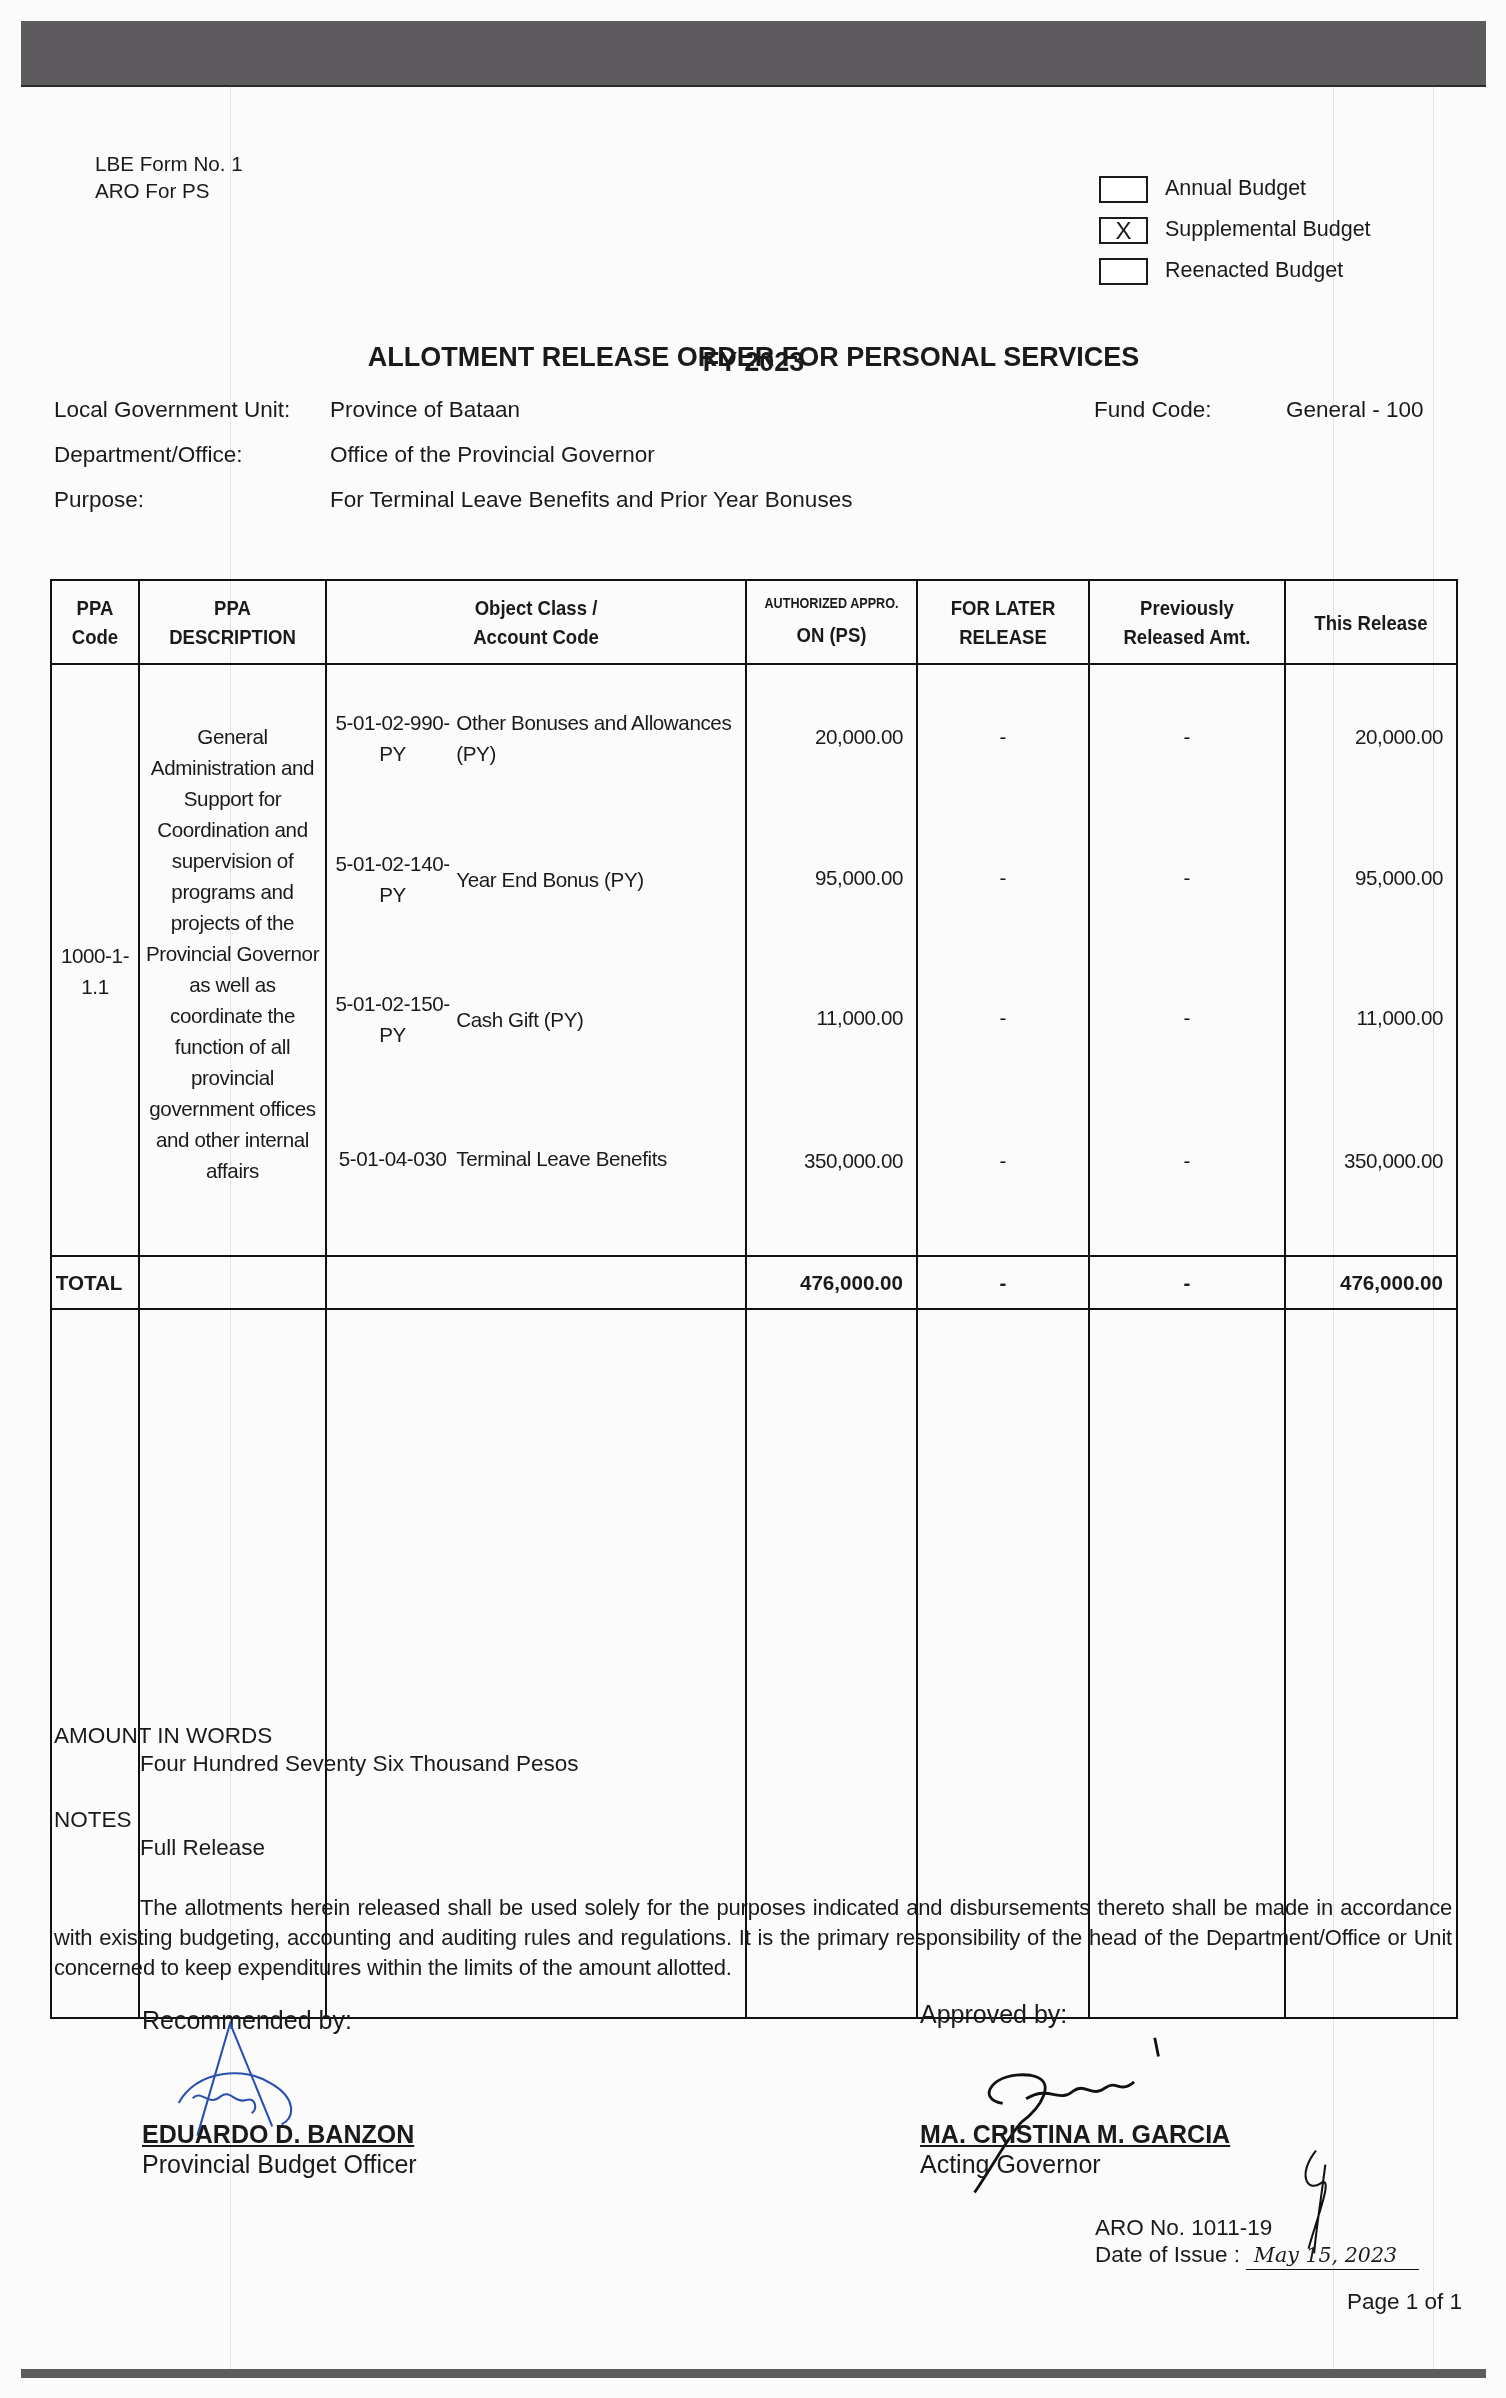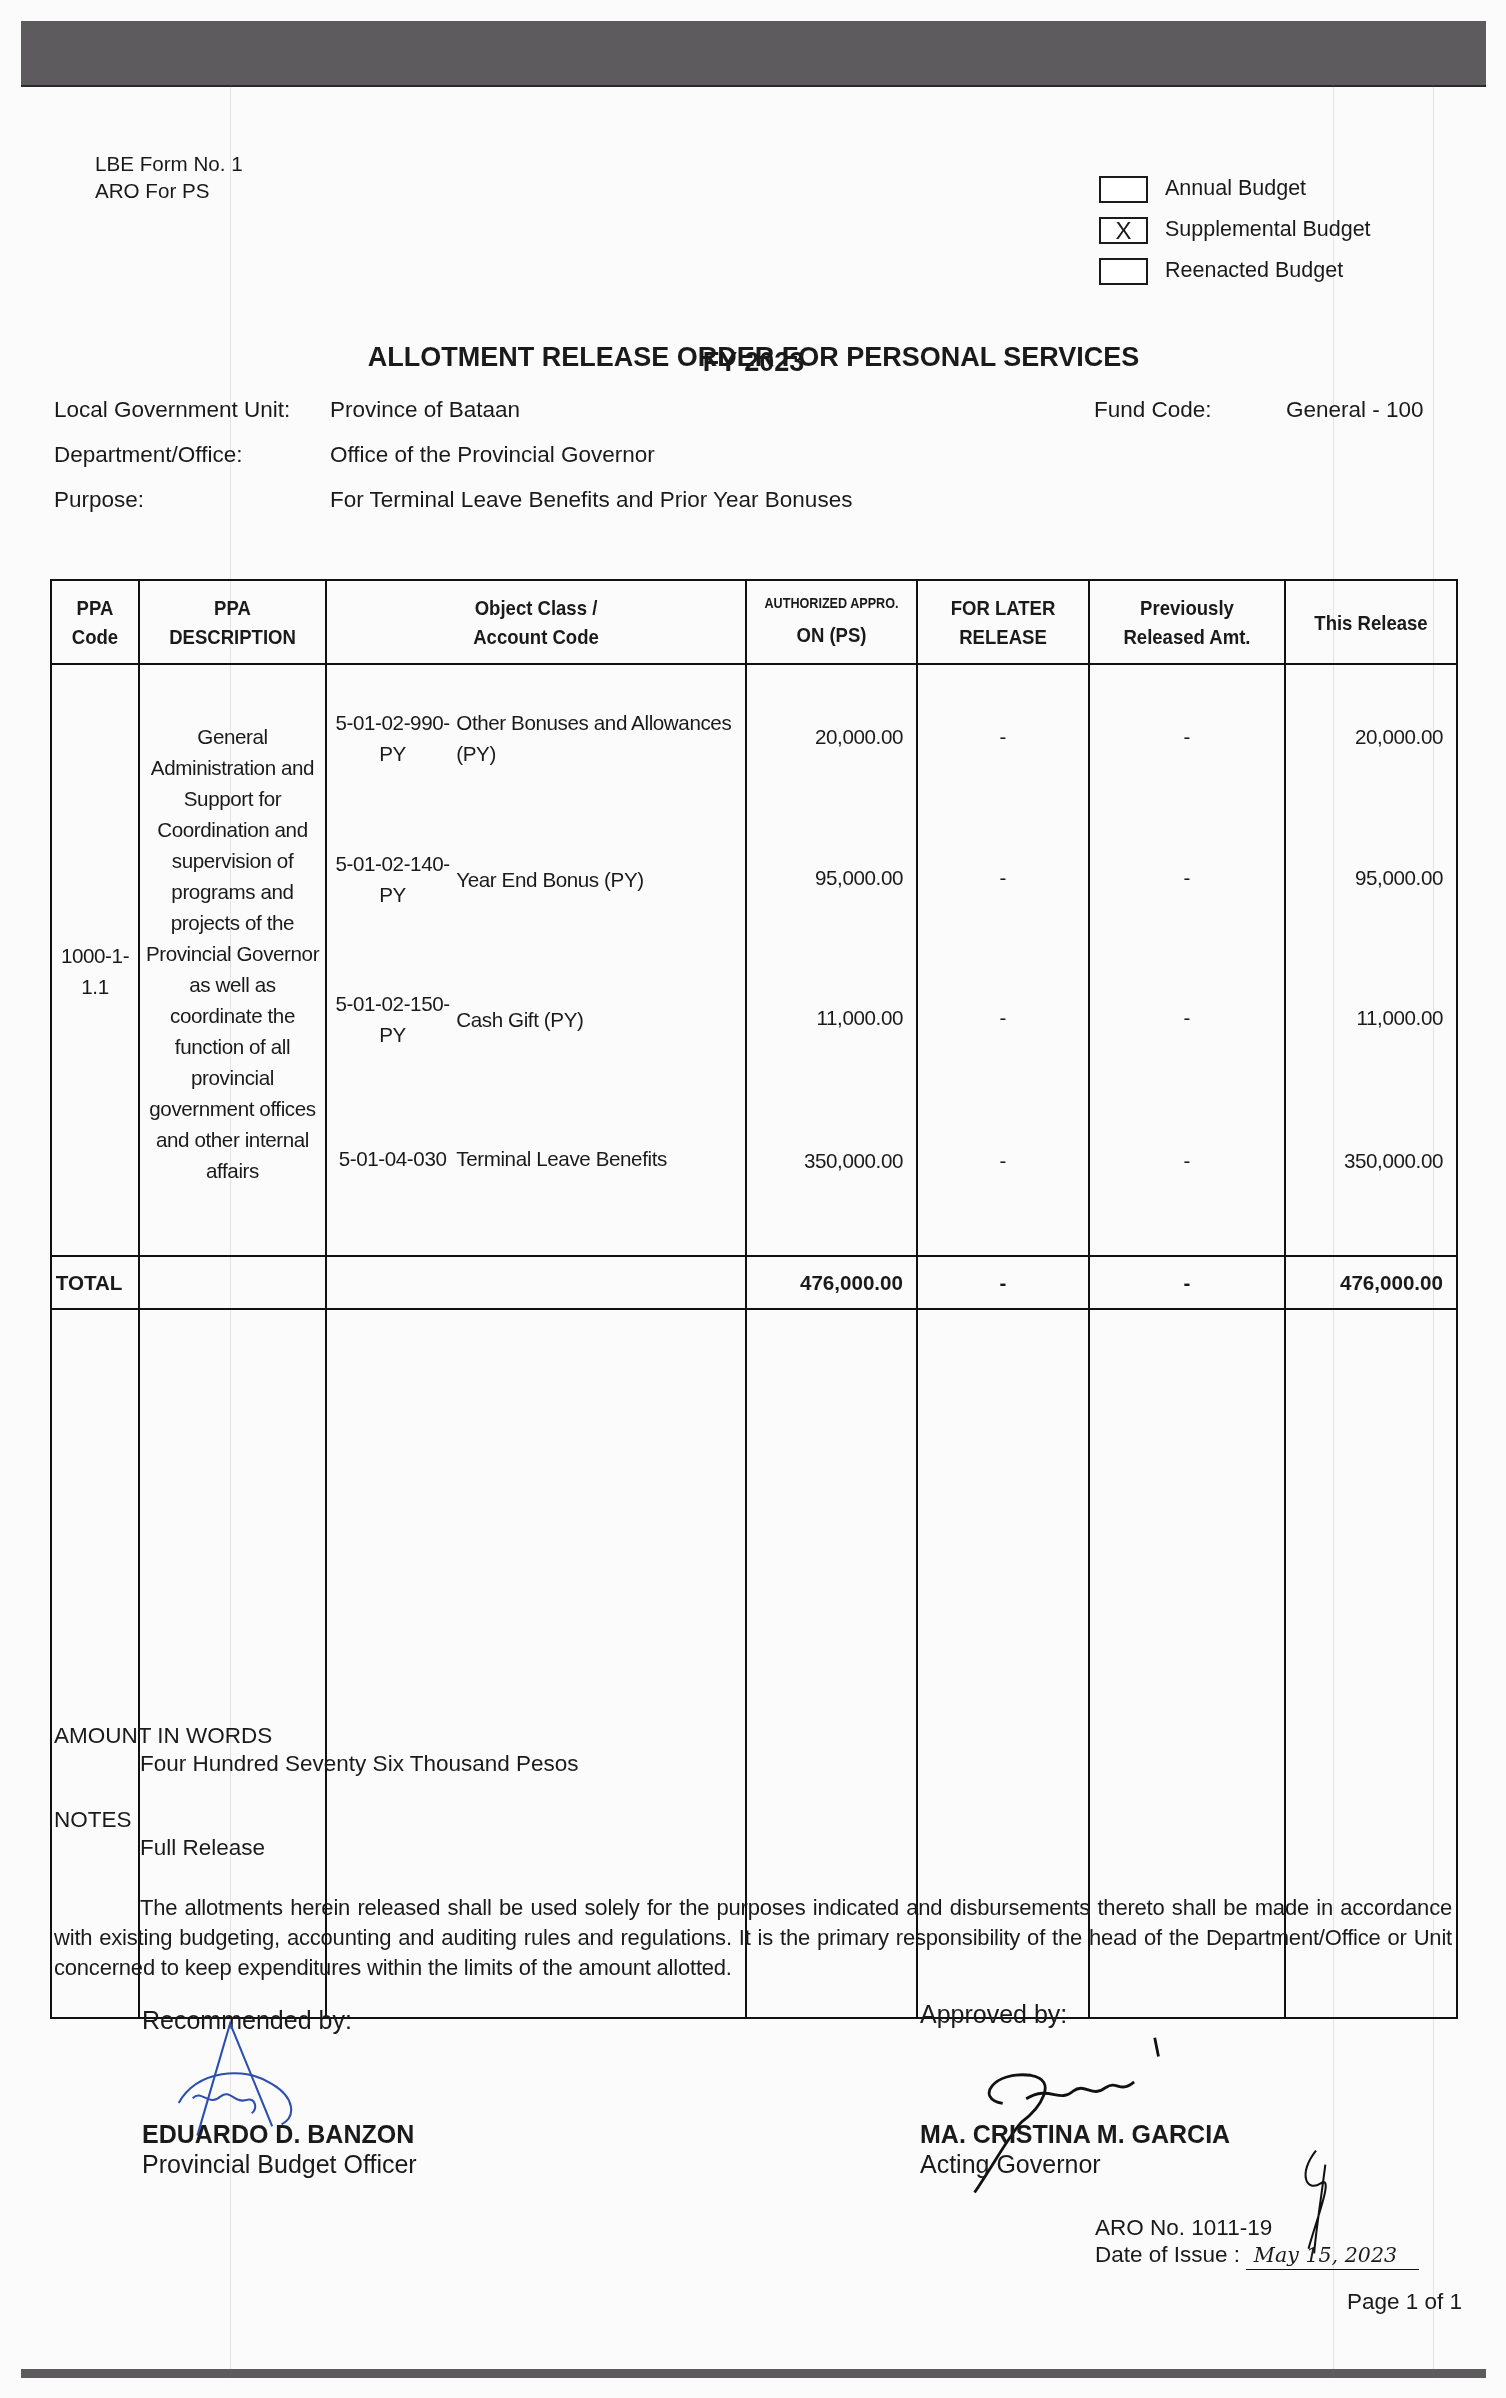--- a/index.html
+++ b/index.html
@@ -61,21 +61,21 @@
   .total-label { text-align: left; padding-left: 3.7px !important; }
   .total-num { text-align: right; padding-right: 13px !important; }
   .total-dash { text-align: center; }
 
   .words { left: 54px; top: 1722px; font-size: 22.5px; line-height: 28px; }
   .indent { padding-left: 86px; }
   .notes { left: 54px; top: 1806px; font-size: 22.5px; line-height: 28px; }
   .para { left: 54px; top: 1893px; width: 1398px; font-size: 22px; line-height: 30px; text-align: justify; text-indent: 86px; letter-spacing: -0.2px; }
 
   .sig-block { font-size: 25px; line-height: 30px; }
-  .sig-name { font-weight: bold; }
+  .sig-name { font-weight: bold; text-decoration: underline; }
   .rec { left: 142px; top: 2005px; }
   .rec-name { left: 142px; top: 2119px; }
   .app { left: 920px; top: 1999px; }
   .app-name { left: 920px; top: 2119px; }
 
   .aro-info { left: 1095px; top: 2214px; font-size: 22.5px; line-height: 27px; }
   .date-line { display: inline-block; min-width: 165px; border-bottom: 1.9px solid #111; font-family: "DejaVu Serif", serif; font-style: italic; font-size: 20.6px; padding-left: 7.5px; }
   .page-no { left: 1347px; top: 2289px; font-size: 22.5px; }
 
   .sig-svg { position: absolute; overflow: visible; }

